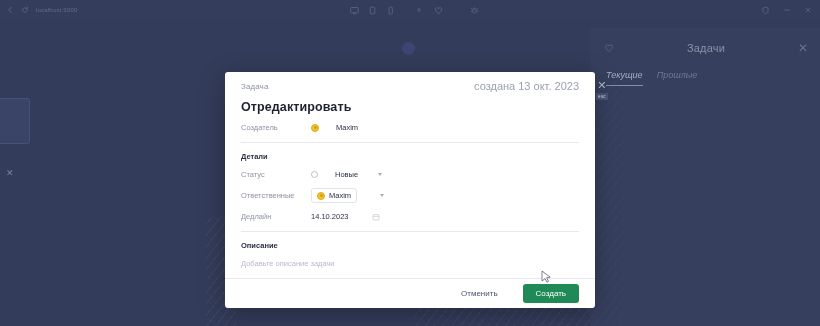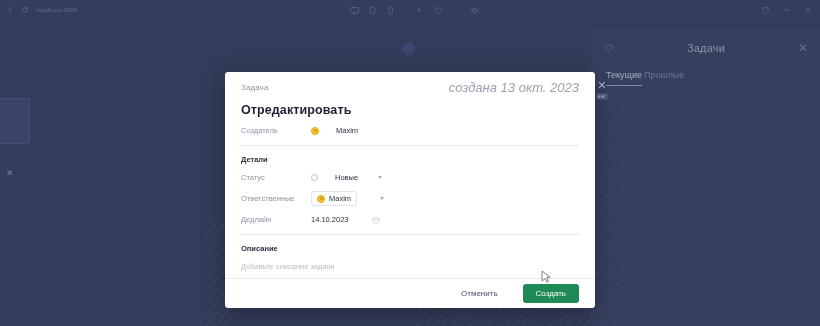--- a/index.html
+++ b/index.html
@@ -38,21 +38,21 @@
   .bg-panel-head {
     display: flex; align-items: center; gap: 21px;
     padding: 10px 12px 0 14px; height: 30px;
   }
   .bg-panel-title {
     font-size: 11px; color: #aab0c4; opacity: .72; font-weight: 400;
     flex: 1; text-align: center; letter-spacing: .2px;
   }
   .bg-heart { opacity: .28; }
   .bg-close { opacity: .35; font-size: 12px; color: #c5cada; line-height: 1; cursor: pointer; }
-  .bg-tabs { display: flex; gap: 2px; padding: 12px 0 0 16px; }
+  .bg-tabs { display: flex; gap: 14px; padding: 12px 0 0 16px; font-style: italic; }
   .bg-tab { font-size: 9px; color: #7d849e; opacity: .8; padding-bottom: 5px; }
   .bg-tab.active { color: #c2c7d8; border-bottom: 1px solid #9aa1b6; }
 
   .bg-dot {
     position: absolute; left: 402px; top: 22px;
     width: 13px; height: 13px; border-radius: 50%;
     background: #3c4670;
   }
   .bg-hatch {
     position: absolute; left: 413px; top: 58px; width: 210px; height: 268px;
@@ -91,21 +91,21 @@
   .modal-esc .lbl {
     font-size: 4.5px; color: #d7dbe8; background: #4a5478;
     border-radius: 1px; padding: 1px 2px; letter-spacing: .3px;
   }
 
   .m-row1 {
     display: flex; align-items: center; justify-content: space-between;
     padding: 8px 16px 0 16px;
   }
   .m-kicker { font-size: 8px; color: #8d93a4; letter-spacing: .1px; }
-  .m-created { font-size: 13px; color: #9ba1b1; font-style: italic; }
+  .m-created { font-size: 11px; color: #9ba1b1; }
 
   .m-title {
     font-size: 12.5px; font-weight: bold; color: #1d2333;
     padding: 8px 16px 0 16px; letter-spacing: .1px;
   }
 
   .m-field {
     display: flex; align-items: center;
     padding: 9px 16px 0 16px;
   }

